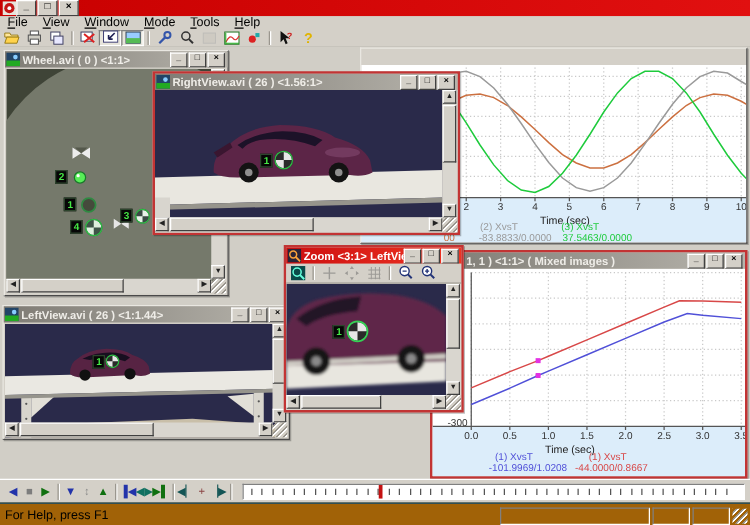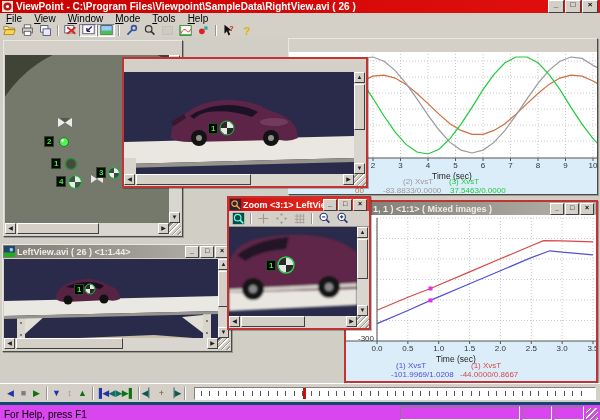--- a/index.html
+++ b/index.html
@@ -40,41 +40,40 @@
        padding:0 2px;border:1px solid #2c442c;z-index:3}
   .legend{position:absolute;font-size:8px;white-space:nowrap;z-index:2;line-height:9px}
   .vcr{position:absolute;left:0;top:383px;width:600px;height:19px;background:#d4d0c8;border-top:1px solid #fff;
        display:flex;align-items:center;padding:0 4px;box-sizing:border-box}
   .vb{width:13px;height:13px;display:flex;align-items:center;justify-content:center;font-size:9px;flex:0 0 auto;line-height:13px}
   .vsep{width:1px;height:13px;background:#9a968e;margin:0 3px;box-shadow:1px 0 0 #fff}
   #slider{position:relative;flex:1;height:11px;margin-left:6px;background:#fff;border:1px solid;
        border-color:#808080 #fff #fff #808080;overflow:hidden}
   #slider .tick{position:absolute;top:3px;width:1px;height:5px;background:#555}
   #slider .pos{position:absolute;top:0;width:3px;height:11px;background:#c41111}
-  .statusbar{position:absolute;left:0;top:402px;width:600px;height:18px;background:#d946ef;border-top:3px solid #0c4a6e;
-       display:flex;align-items:flex-end;padding:2px 2px 0 4px;box-sizing:border-box;font-size:10px}
+  .statusbar{position:absolute;left:0;top:402px;width:600px;height:18px;background:#a16207;border-top:1px solid #0c4a6e;
+       display:flex;align-items:center;padding:2px 2px 0 4px;box-sizing:border-box;font-size:10px}
   .stext{flex:1}
   .spanel{height:12px;border:1px solid;border-color:#808080 #fff #fff #808080;margin-left:2px}
   .grip{width:12px;height:12px;margin-left:2px;background:
       repeating-linear-gradient(135deg,transparent 0 2px,#9a968e 2px 3px,#fff 3px 4px)}
   .chart-svg{position:absolute;left:0;top:13px;display:block}
   svg text{font-family:"Liberation Sans",sans-serif}
 </style>
 </head>
 <body>
 
 <div class="main-title">
   <span style="width:11px;height:11px;flex:0 0 auto">
     <svg viewBox="0 0 14 14" width="11" height="11">
         <rect width="14" height="14" fill="#e6e3da"></rect>
         <circle cx="7" cy="7" r="5.2" fill="#c41414"></circle>
         <circle cx="7" cy="7" r="2" fill="#fff"></circle>
       </svg>
   </span>
-  <span class="ttl">ViewPoint - C:\Program Files\Viewpoint\SampleData\RightView.avi ( 26 )</span>
   <span class="wbtn">_</span>
   <span class="wbtn">□</span>
   <span class="wbtn" style="margin-right:2px">×</span>
 </div>
 
 <div class="menubar" id="menubar">
     <span class="menu-item"><u>F</u>ile</span>
     <span class="menu-item"><u>V</u>iew</span>
     <span class="menu-item"><u>W</u>indow</span>
     <span class="menu-item"><u>M</u>ode</span>
@@ -161,20 +160,33 @@
     <div class="tb">
       <svg viewBox="0 0 16 16">
         <text x="4" y="13" font-size="14" font-weight="bold" fill="#e0b400">?</text>
       </svg>
     </div>
   </div>
 
 <div id="mdi">
 
   <div class="win" id="w-wheel" style="left:3px;top:3px;width:180px;height:197px;z-index:1">
+    <div class="ctitle">
+      <span class="wicon">
+          <svg viewBox="0 0 12 12">
+            <rect width="12" height="12" fill="#246"></rect>
+            <rect y="7" width="12" height="5" fill="#2a2"></rect>
+            <circle cx="8" cy="4" r="2" fill="#8cf"></circle>
+          </svg>
+        </span>
+      <span class="ctext">Wheel.avi ( 0 ) &lt;1:1&gt;</span>
+      <span class="wbtn sm">_</span>
+      <span class="wbtn sm">□</span>
+      <span class="wbtn sm">×</span>
+    </div>
     <div class="cbody">
       <svg class="scene" width="166" height="170" viewBox="0 0 166 170">
         <rect width="166" height="170" fill="#3f4437"></rect>
         <circle cx="100" cy="108" r="120" fill="#75796b"></circle>
         <g transform="translate(53,63)">
           <path d="M0 0 L7 4.5 L0 9 Z M14 0 L7 4.5 L14 9 Z" fill="#ececec"></path>
             <path d="M2 0 h10 L7 4.5 Z" fill="#55594c"></path>
         </g>
         <g transform="translate(86,120)">
           <path d="M0 0 L6 4 L0 8 Z M12 0 L6 4 L12 8 Z" fill="#e6e6e6"></path>
@@ -250,27 +262,40 @@
         <text x="139" y="116" text-anchor="middle" font-size="8" fill="#333">4</text>
         <text x="166.5" y="116" text-anchor="middle" font-size="8" fill="#333">5</text>
         <text x="194" y="116" text-anchor="middle" font-size="8" fill="#333">6</text>
         <text x="221.5" y="116" text-anchor="middle" font-size="8" fill="#333">7</text>
         <text x="249" y="116" text-anchor="middle" font-size="8" fill="#333">8</text>
         <text x="276.5" y="116" text-anchor="middle" font-size="8" fill="#333">9</text>
         <text x="304" y="116" text-anchor="middle" font-size="8" fill="#333">10</text>
         <text x="163" y="127" text-anchor="middle" font-size="8.5" fill="#222">Time (sec)</text>
       </svg>
     <div class="legend" style="left: 66px; top: 147px; color: rgb(204, 112, 64);">00</div>
-    <div class="legend" style="left: 114px; top: 138px; color: rgb(154, 154, 154);">(2) XvsT</div>
+    <div class="legend" style="left: 95px; top: 138px; color: rgb(154, 154, 154);">(2) XvsT</div>
     <div class="legend" style="left: 94px; top: 147px; color: rgb(154, 154, 154);">-83.8833/0.0000</div>
     <div class="legend" style="left: 160px; top: 138px; color: rgb(30, 203, 60);">(3) XvsT</div>
     <div class="legend" style="left: 161px; top: 147px; color: rgb(30, 203, 60);">37.5463/0.0000</div>
   </div>
 
   <div class="win redframe" id="w-rightview" style="left:122px;top:20px;width:246px;height:131px;z-index:3">
+    <div class="ctitle">
+      <span class="wicon">
+          <svg viewBox="0 0 12 12">
+            <rect width="12" height="12" fill="#246"></rect>
+            <rect y="7" width="12" height="5" fill="#2a2"></rect>
+            <circle cx="8" cy="4" r="2" fill="#8cf"></circle>
+          </svg>
+        </span>
+      <span class="ctext">RightView.avi ( 26 ) &lt;1.56:1&gt;</span>
+      <span class="wbtn sm">_</span>
+      <span class="wbtn sm">□</span>
+      <span class="wbtn sm">×</span>
+    </div>
     <div class="cbody" style="top:13px;left:0;right:0;bottom:0">
       <svg class="scene" width="230" height="102" viewBox="0 0 230 102">
         <rect width="230" height="102" fill="#2a2a4a"></rect>
         <polygon points="0,70 230,64 230,86 0,92" fill="#e9e7e0"></polygon>
         <polygon points="0,92 230,86 230,90 0,96" fill="#96948c"></polygon>
         <rect x="0" y="86" width="12" height="16" fill="#d8d5ce"></rect>
         <g>
           <path d="M47 66 Q46 52 58 45 Q72 30 100 28 Q130 28 144 38 Q166 44 172 56 L174 66 Q166 70 156 68 L66 70 Q52 70 47 66 Z" fill="#5c2547"></path>
           <path d="M47 50 L60 42 L62 46 L50 54 Z" fill="#3a1630"></path>
           <path d="M66 44 Q80 34 102 33 Q122 33 134 40 L128 45 Q106 37 84 40 Q74 42 70 47 Z" fill="#1c1228"></path>

